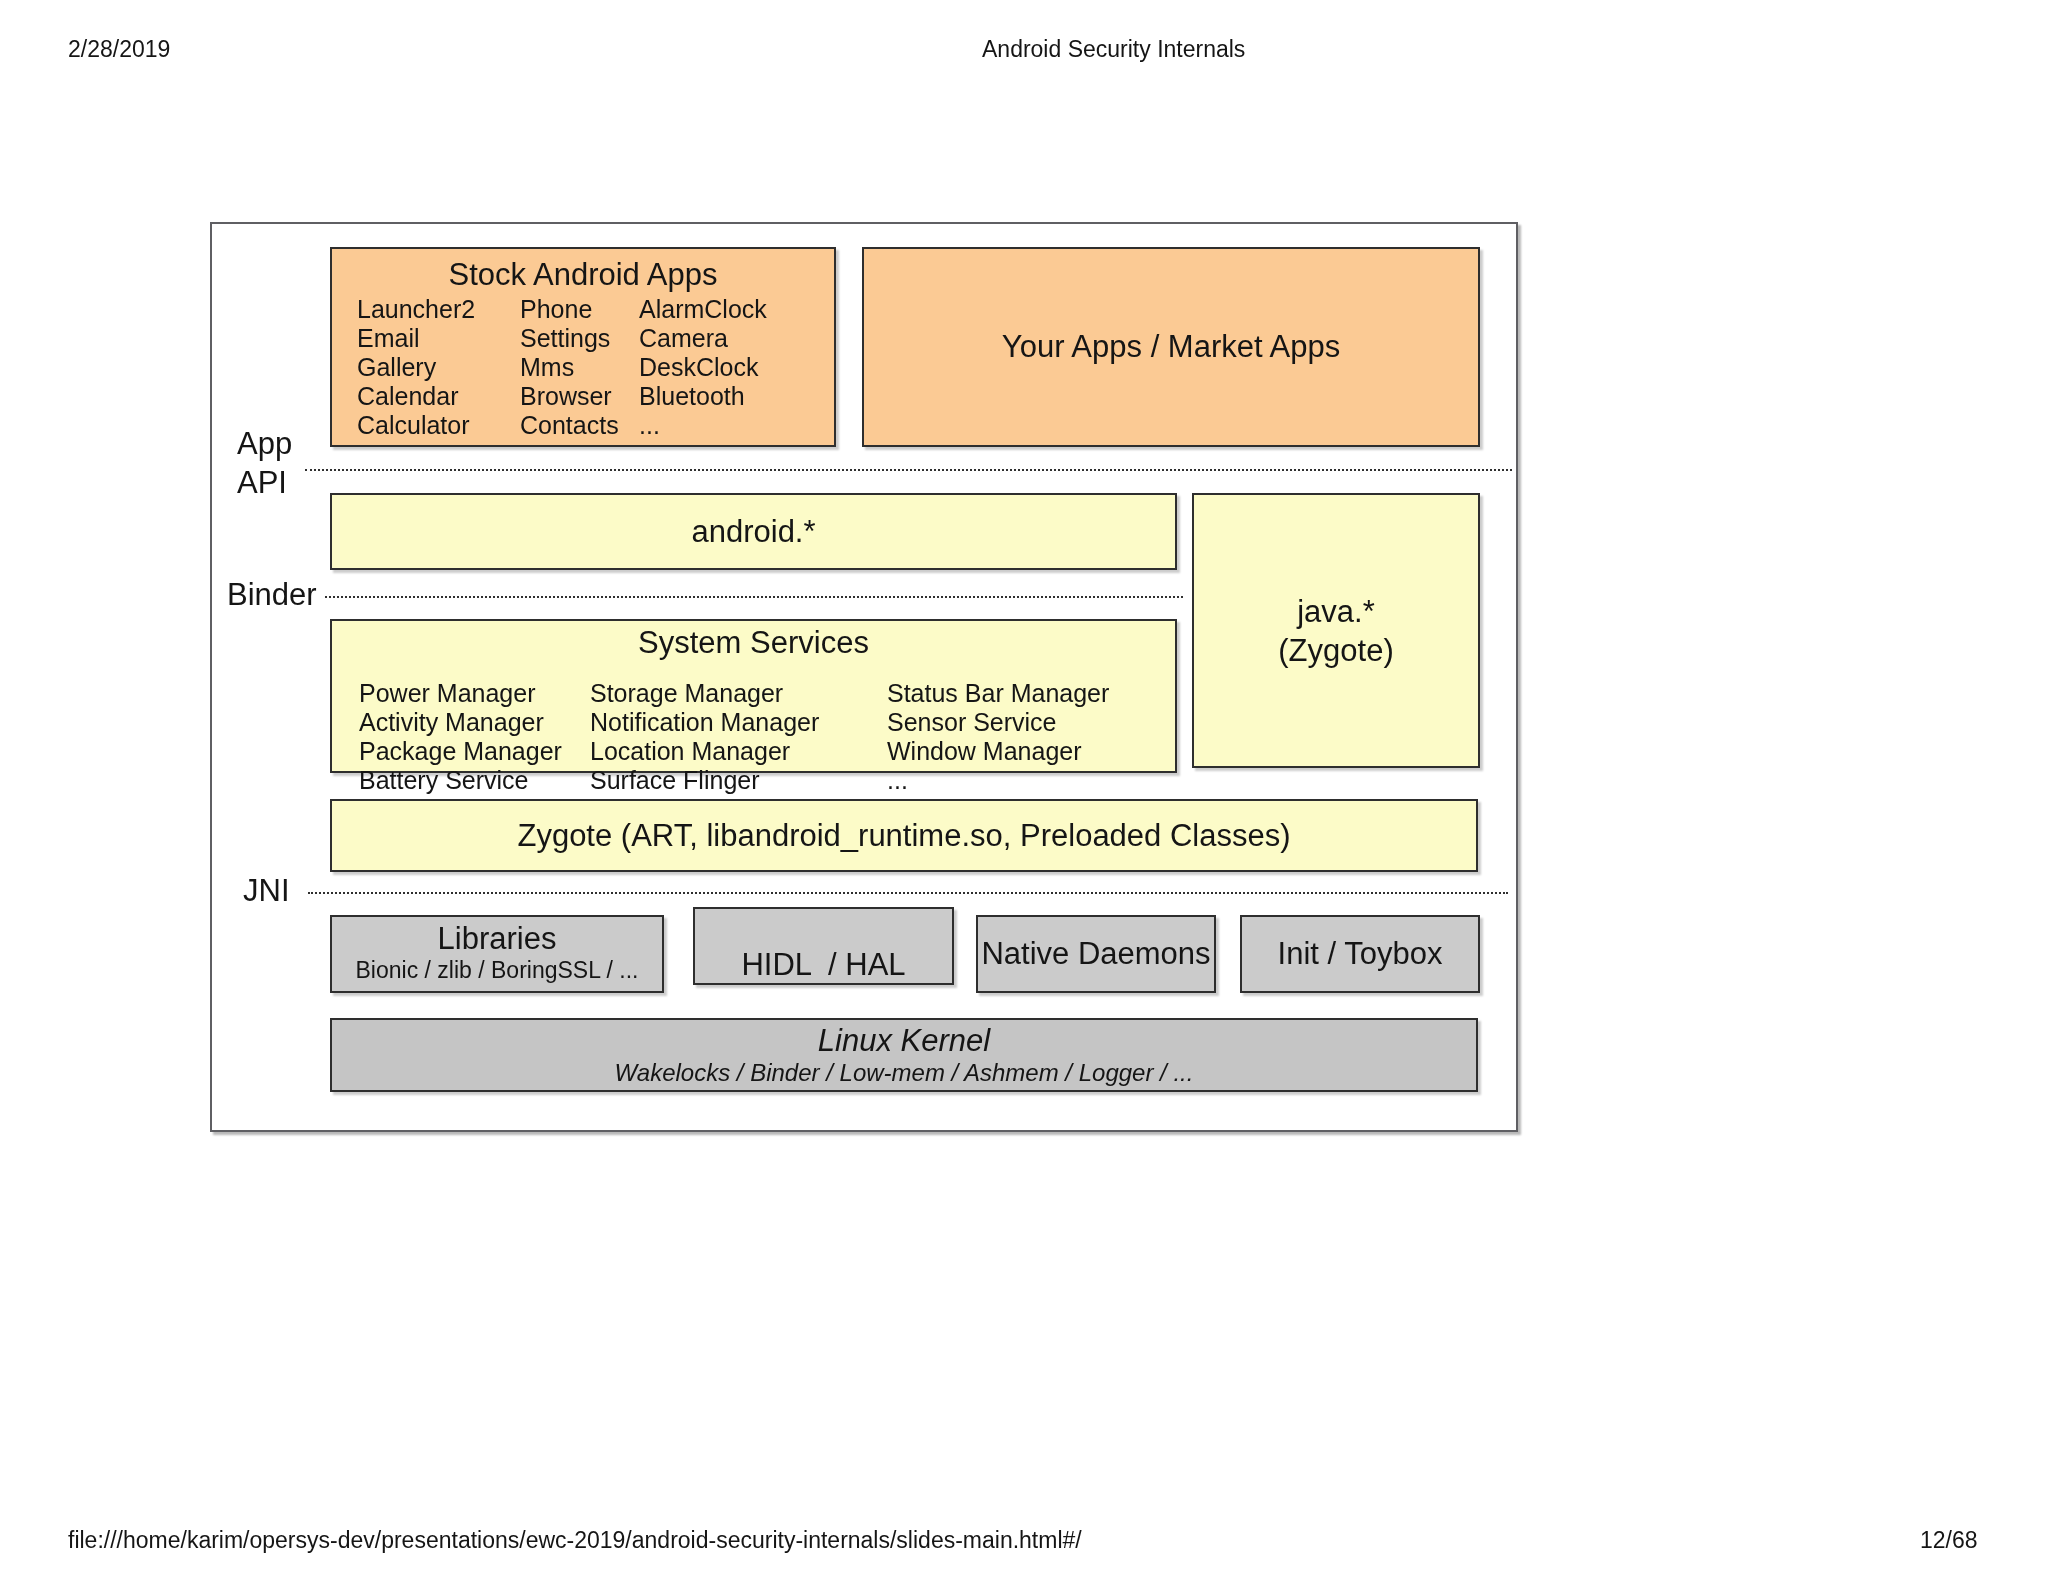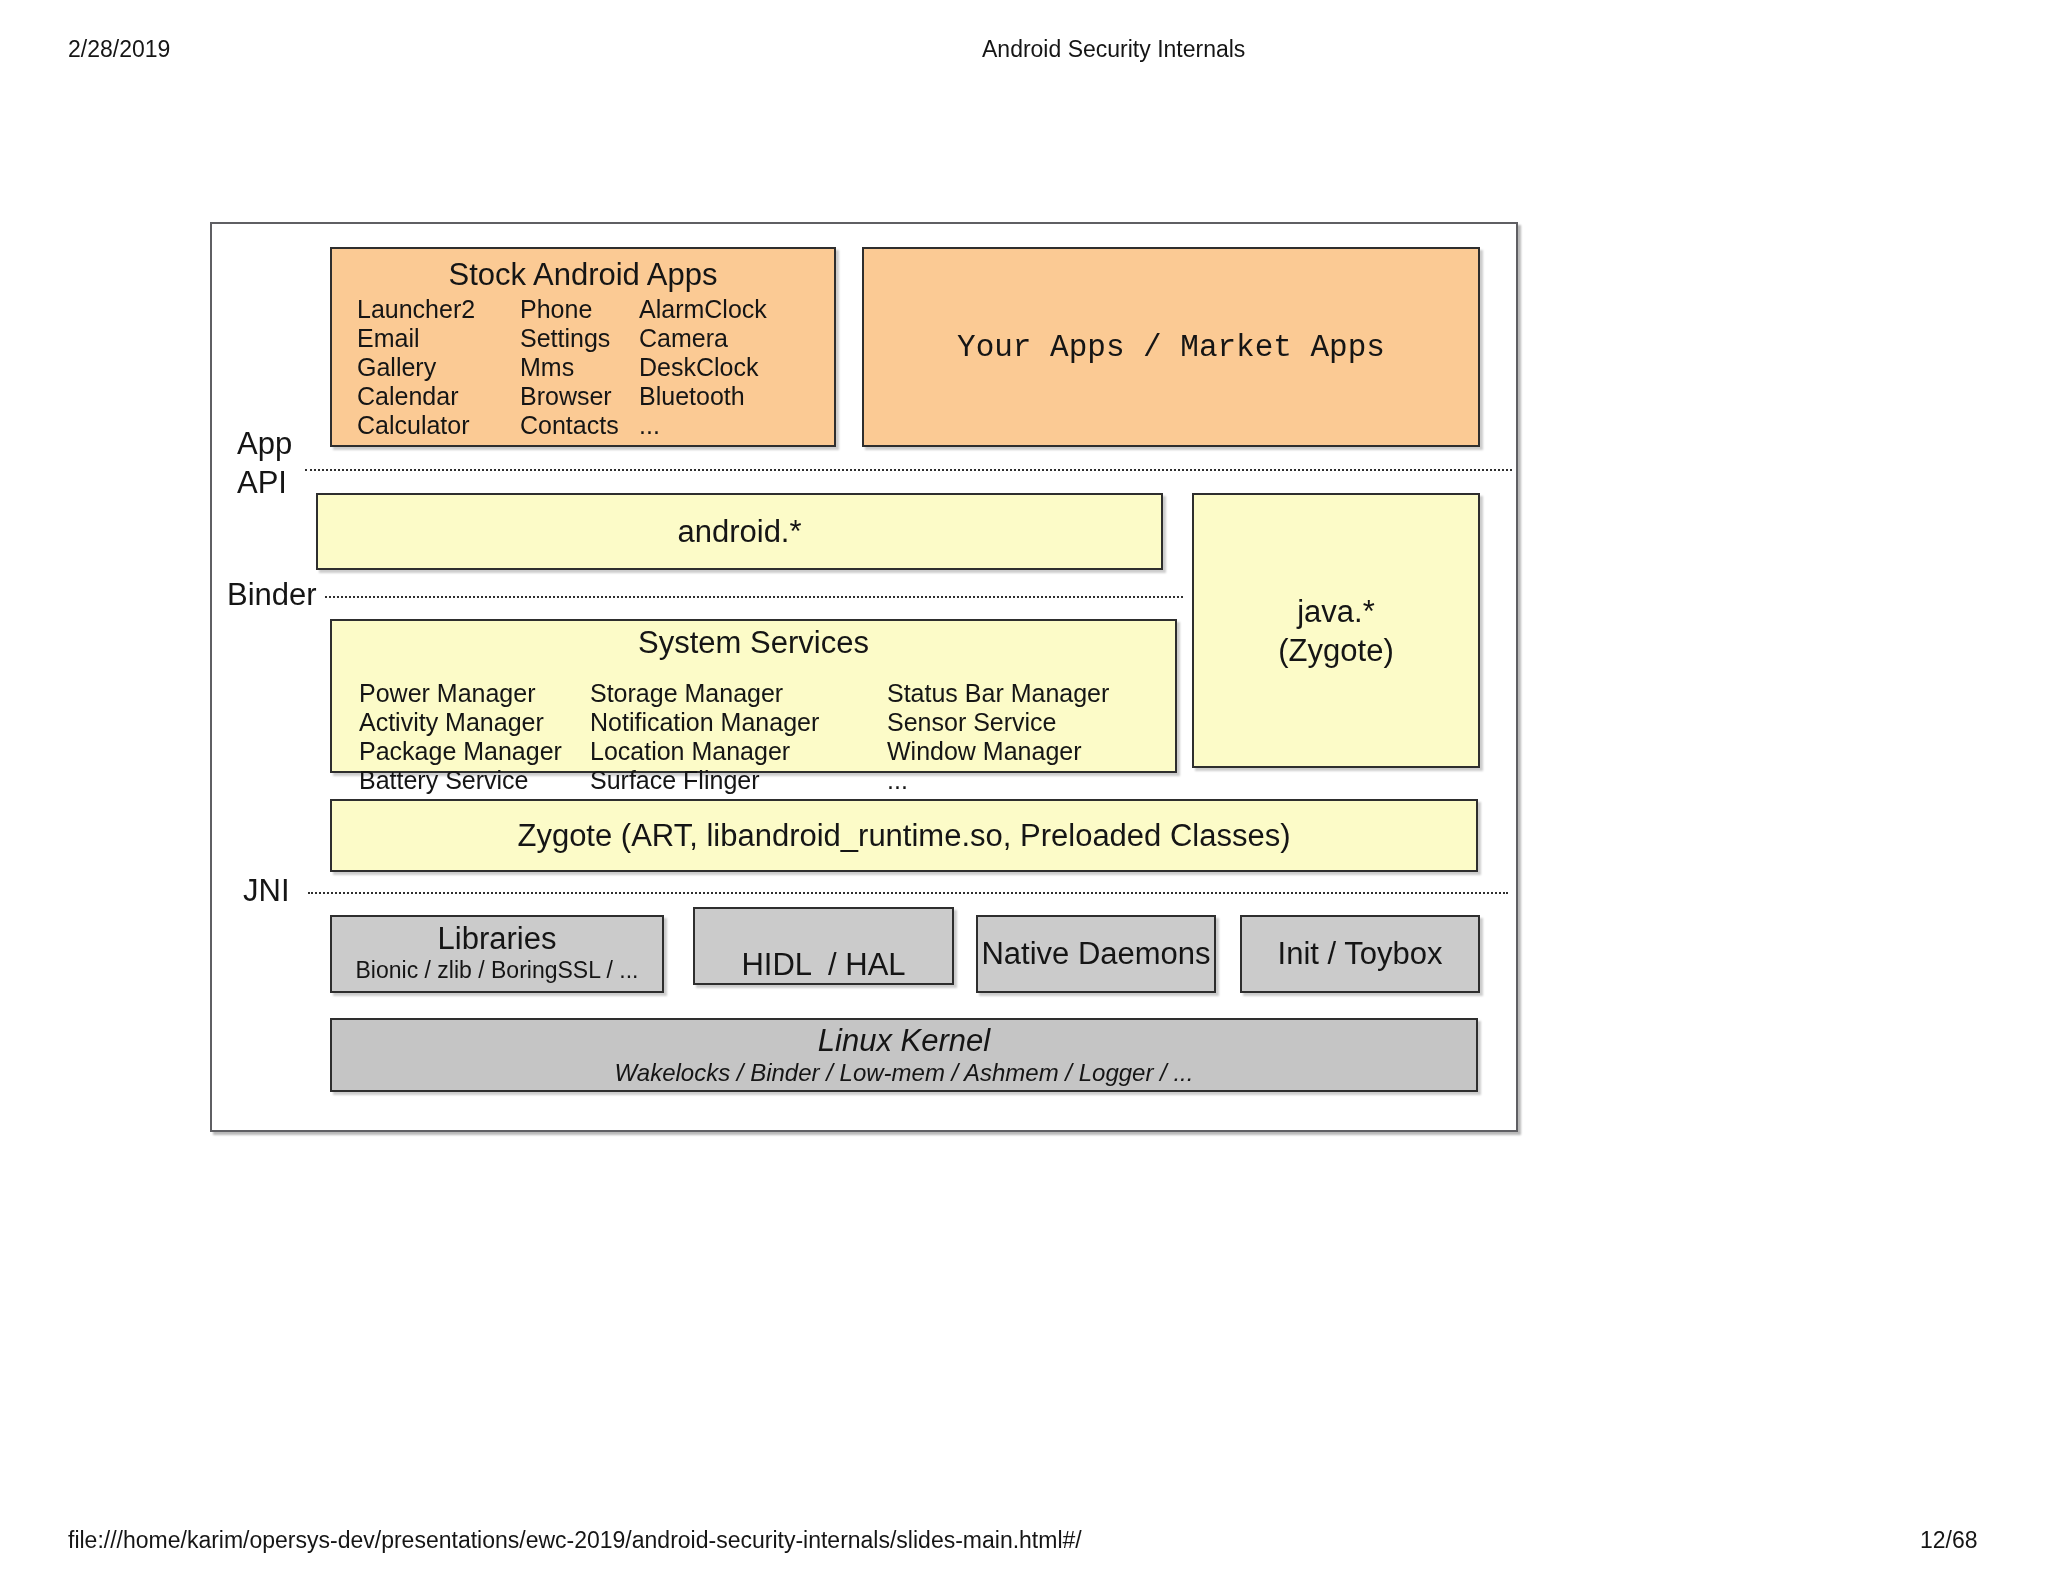--- a/index.html
+++ b/index.html
@@ -102,25 +102,25 @@
       <div class="col">
         <div>AlarmClock</div>
         <div>Camera</div>
         <div>DeskClock</div>
         <div>Bluetooth</div>
         <div>...</div>
       </div>
     </div>
   </div>
 
-  <div class="box orange center-label" style="left:862px; top:247px; width:618px; height:200px;font-family:Liberation Mono, monospace;">
+  <div class="box orange center-label" style="left:862px; top:247px; width:618px; height:200px;">
     <span>Your Apps / Market Apps</span>
   </div>
 
-  <div class="box yellow center-label" style="left:316px; top:493px; width:847px; height:77px;align-items:center;">
+  <div class="box yellow center-label" style="left:330px; top:493px; width:847px; height:77px;align-items:center;">
     <span>android.*</span>
   </div>
 
   <div class="box yellow center-label" style="left:1192px; top:493px; width:288px; height:275px; line-height:39px;">
     <div>
       <div>java.*</div>
       <div>(Zygote)</div>
     </div>
   </div>
 

